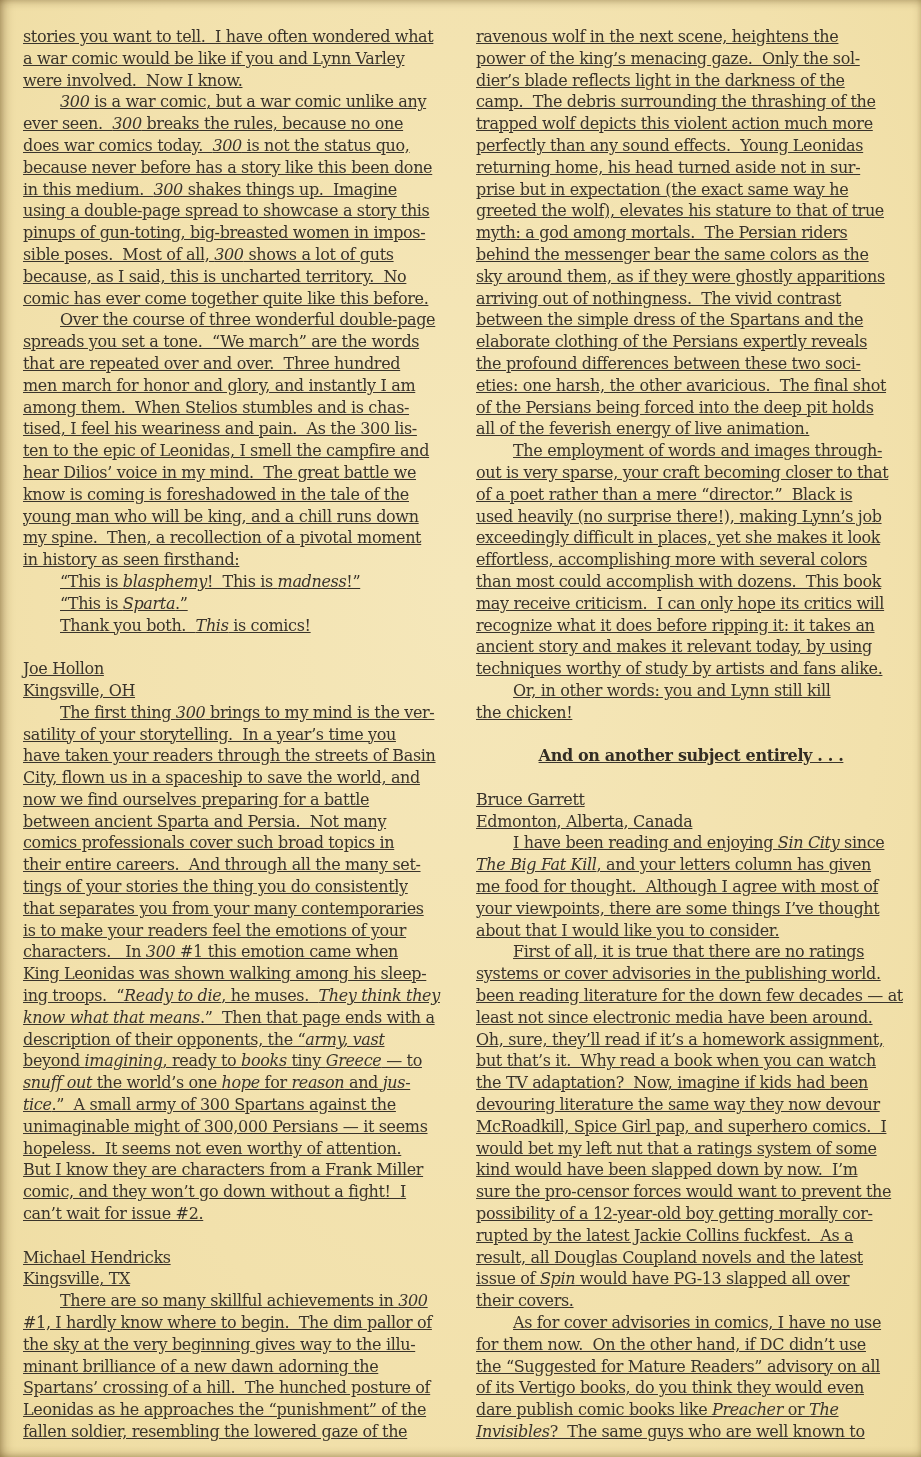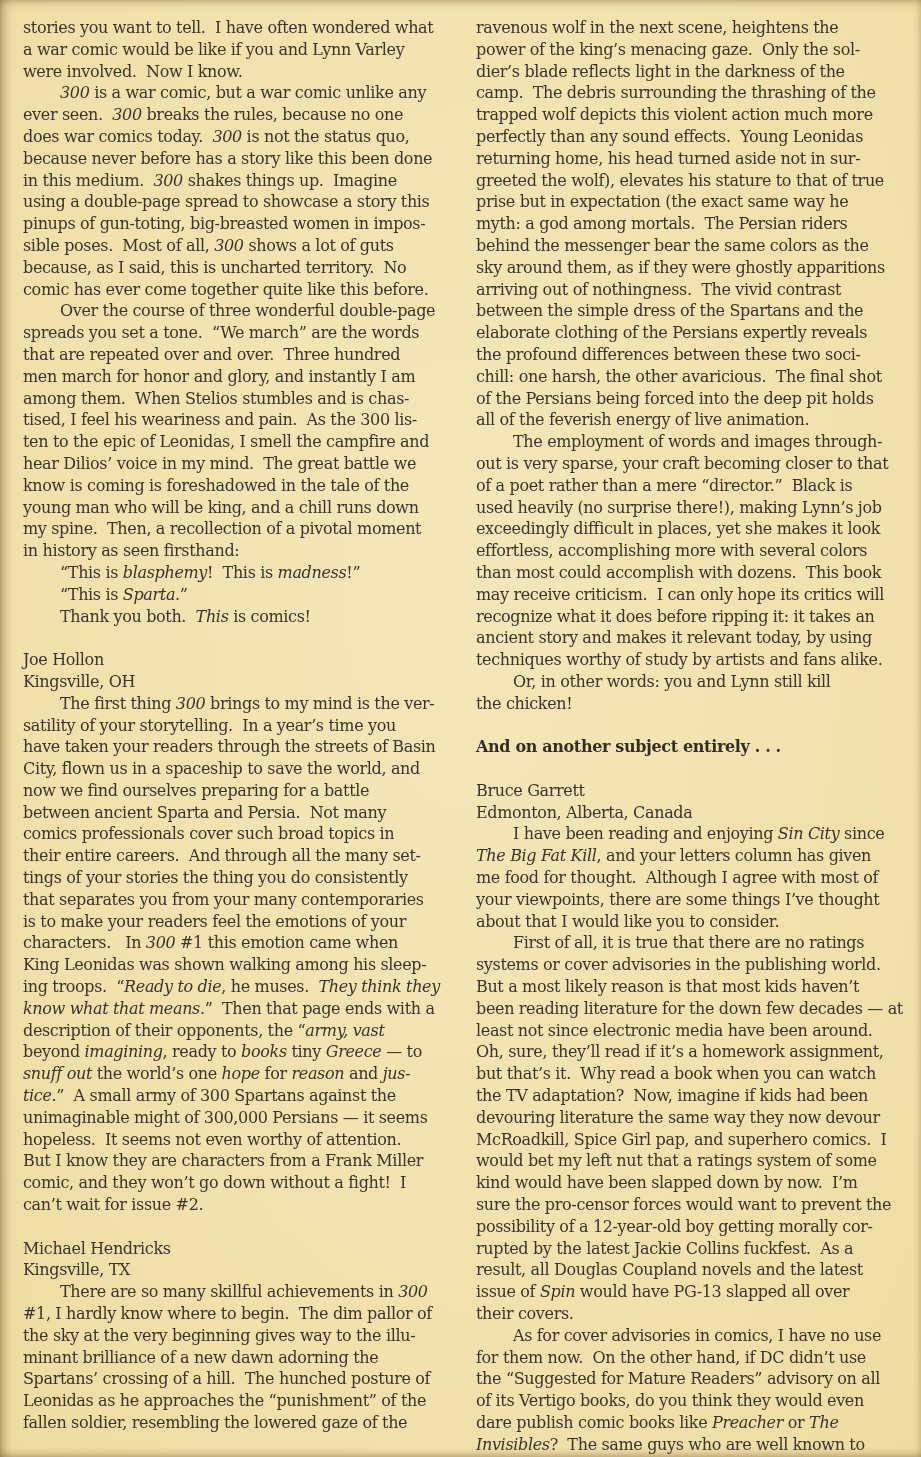--- a/index.html
+++ b/index.html
@@ -16,34 +16,35 @@
   }
   .vignette {
     position: absolute; inset: 0; pointer-events: none;
     box-shadow:
       inset 9px 0 12px -7px rgba(92, 66, 24, 0.55),
       inset 0 7px 10px -6px rgba(92, 66, 24, 0.35),
       inset -5px 0 8px -5px rgba(92, 66, 24, 0.25),
       inset 0 -7px 10px -6px rgba(92, 66, 24, 0.4);
   }
   .col {
-    position: absolute; top: 3px; padding-top: 14px;
+    position: absolute; top: 12px; padding-top: 14px; text-decoration: underline;
   }
   .col-left  { left: 23px;  width: 425px; }
   .col-right { left: 476px; width: 430px; }
   .line {
     height: 21.8px;
     line-height: 21.8px;
     font-size: 16px;
     letter-spacing: -0.35px;
     white-space: pre;
   }
   .line.indent { padding-left: 37px; }
   .line.heading {
     font-weight: bold;
+    text-align: center;
     padding-left: 0;
     color: #332d24;
   }
   .line i { font-style: italic; margin-top: 40px; }
 </style>
 </head>
 <body>
 
 <div class="page">
   <div class="col col-left">
@@ -114,30 +115,30 @@
       <div class="line">fallen soldier, resembling the lowered gaze of the</div>
     </div>
   <div class="col col-right">
       <div class="line">ravenous wolf in the next scene, heightens the</div>
       <div class="line">power of the king’s menacing gaze.  Only the sol-</div>
       <div class="line">dier’s blade reflects light in the darkness of the</div>
       <div class="line">camp.  The debris surrounding the thrashing of the</div>
       <div class="line">trapped wolf depicts this violent action much more</div>
       <div class="line">perfectly than any sound effects.  Young Leonidas</div>
       <div class="line">returning home, his head turned aside not in sur-</div>
+      <div class="line">prise but in expectation (the exact same way he</div>
       <div class="line">greeted the wolf), elevates his stature to that of true</div>
-      <div class="line">prise but in expectation (the exact same way he</div>
       <div class="line">myth: a god among mortals.  The Persian riders</div>
       <div class="line">behind the messenger bear the same colors as the</div>
       <div class="line">sky around them, as if they were ghostly apparitions</div>
       <div class="line">arriving out of nothingness.  The vivid contrast</div>
       <div class="line">between the simple dress of the Spartans and the</div>
       <div class="line">elaborate clothing of the Persians expertly reveals</div>
       <div class="line">the profound differences between these two soci-</div>
-      <div class="line">chill: one harsh, the other avaricious.  The final shot</div>
+      <div class="line">eties: one harsh, the other avaricious.  The final shot</div>
       <div class="line">of the Persians being forced into the deep pit holds</div>
       <div class="line">all of the feverish energy of live animation.</div>
       <div class="line indent">The employment of words and images through-</div>
       <div class="line">out is very sparse, your craft becoming closer to that</div>
       <div class="line">of a poet rather than a mere “director.”  Black is</div>
       <div class="line">used heavily (no surprise there!), making Lynn’s job</div>
       <div class="line">exceedingly difficult in places, yet she makes it look</div>
       <div class="line">effortless, accomplishing more with several colors</div>
       <div class="line">than most could accomplish with dozens.  This book</div>
       <div class="line">may receive criticism.  I can only hope its critics will</div>
@@ -151,21 +152,20 @@
       <div class="line"></div>
       <div class="line">Bruce Garrett</div>
       <div class="line">Edmonton, Alberta, Canada</div>
       <div class="line indent">I have been reading and enjoying <i>Sin City</i> since</div>
       <div class="line"><i>The Big Fat Kill</i>, and your letters column has given</div>
       <div class="line">me food for thought.  Although I agree with most of</div>
       <div class="line">your viewpoints, there are some things I’ve thought</div>
       <div class="line">about that I would like you to consider.</div>
       <div class="line indent">First of all, it is true that there are no ratings</div>
       <div class="line">systems or cover advisories in the publishing world.</div>
-      <div class="line">But a most likely reason is that most kids haven’t</div>
       <div class="line">been reading literature for the down few decades — at</div>
       <div class="line">least not since electronic media have been around.</div>
       <div class="line">Oh, sure, they’ll read if it’s a homework assignment,</div>
       <div class="line">but that’s it.  Why read a book when you can watch</div>
       <div class="line">the TV adaptation?  Now, imagine if kids had been</div>
       <div class="line">devouring literature the same way they now devour</div>
       <div class="line">McRoadkill, Spice Girl pap, and superhero comics.  I</div>
       <div class="line">would bet my left nut that a ratings system of some</div>
       <div class="line">kind would have been slapped down by now.  I’m</div>
       <div class="line">sure the pro-censor forces would want to prevent the</div>

